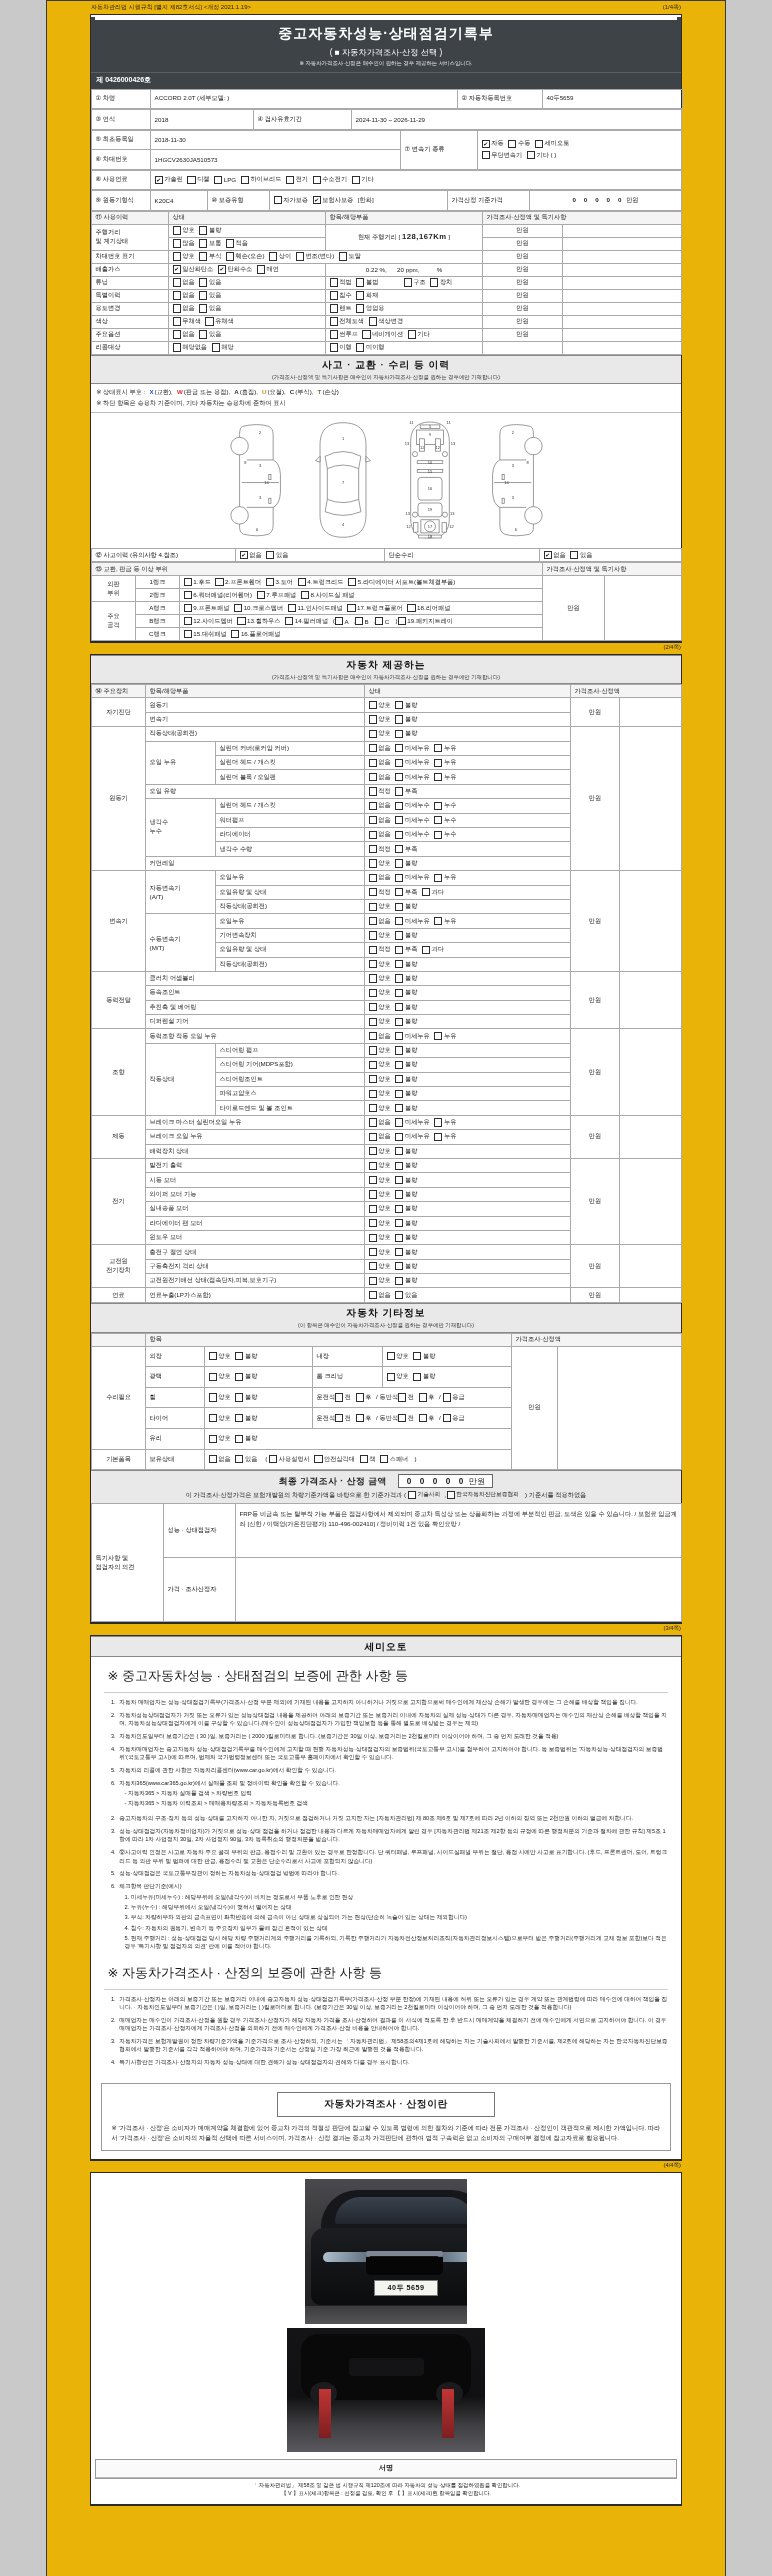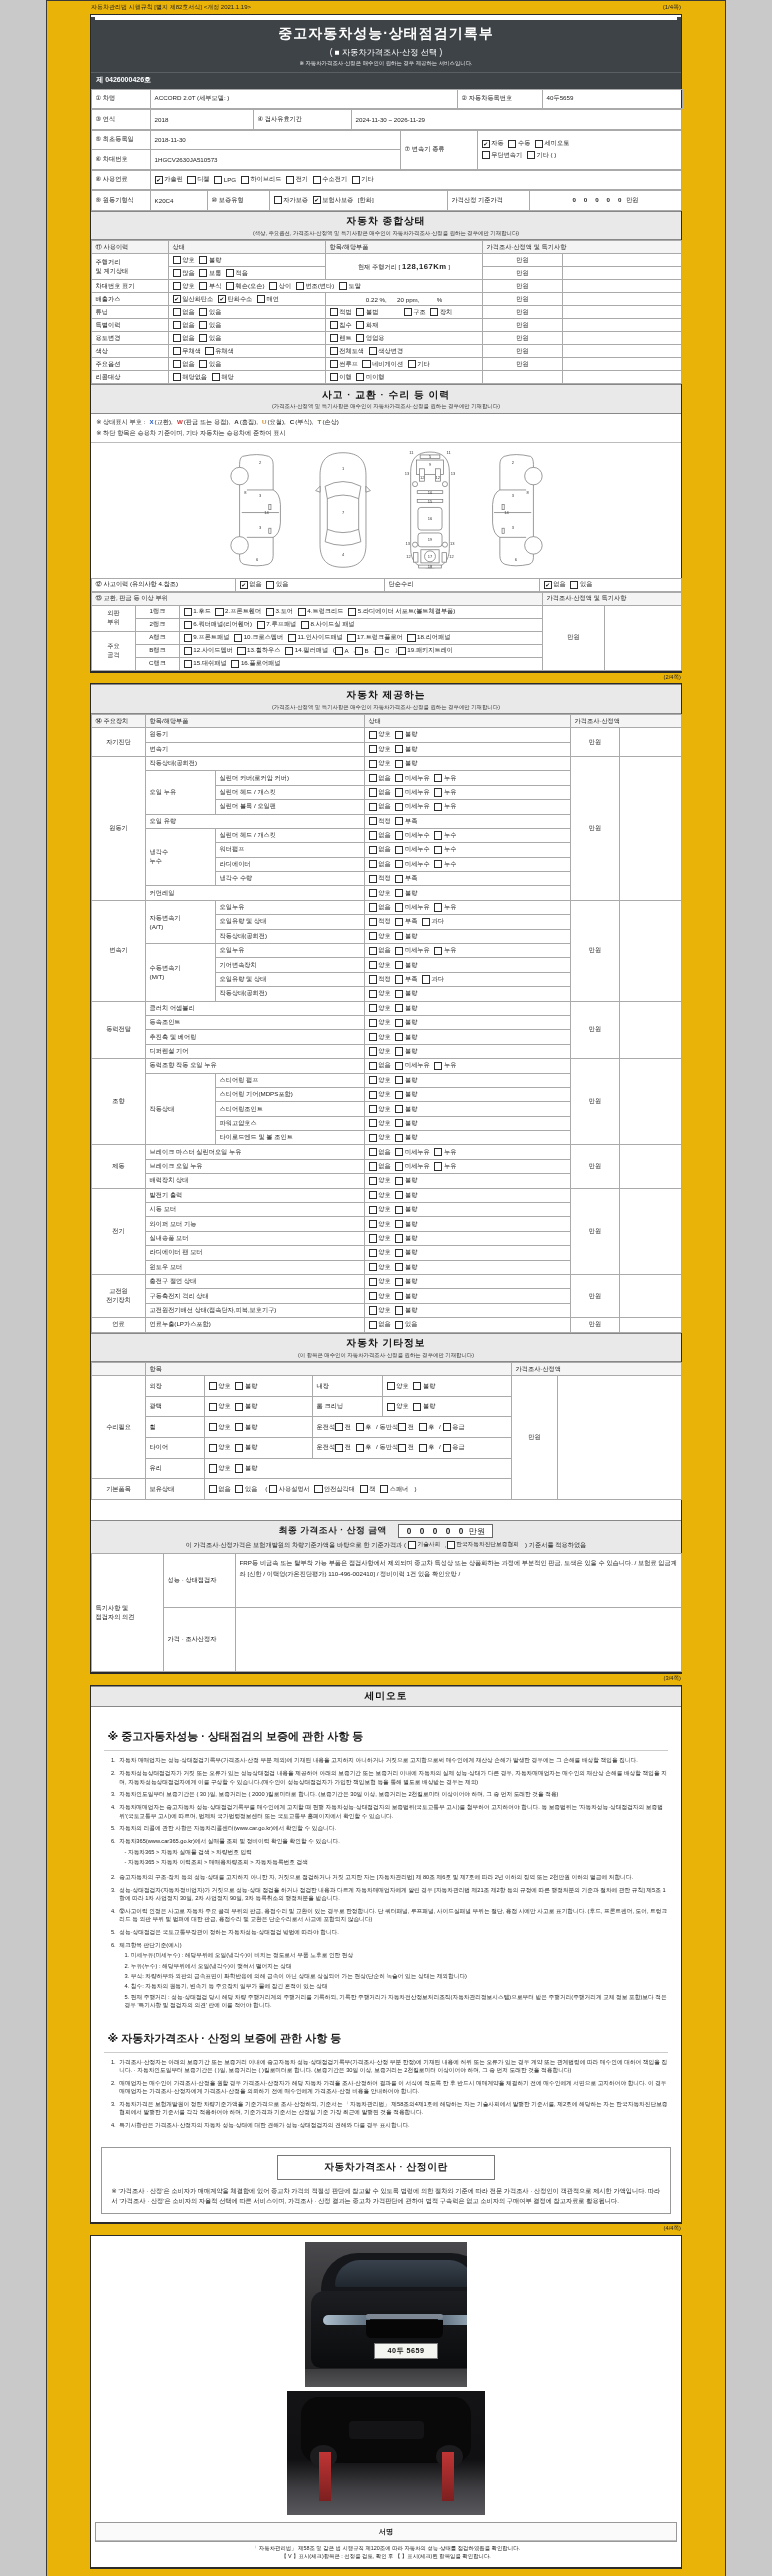--- a/index.html
+++ b/index.html
@@ -39,21 +39,21 @@
   .legend{font-size:6.2px;padding:3.6px 5.2px 1px;}
   .legend .k{font-weight:bold;margin:0 1px 0 4.1px;}
   .legend2{font-size:6.2px;padding:1px 5.2px 4.1px;border-bottom:0.5px solid #bbb;}
   
   .diag-wrap{display:flex;justify-content:center;gap:25px;padding:5.2px 0 6.2px;background:#fff;}
   .diag-wrap svg{display:block;}
   .diag-wrap path,.diag-wrap rect,.diag-wrap circle,.diag-wrap line{fill:#fff;stroke:#777;stroke-width:2;}
   .diag-wrap .nums text{fill:#333;font-size:11px;font-family:"Liberation Sans",sans-serif;text-anchor:middle;stroke:none;}
   
   .notice-block{padding:3.1px 13.4px 5.2px;}
-  .n-sec-title{font-size:11px;font-weight:bold;padding:7.2px 3.1px 6.2px;border-bottom:0.5px solid #ccc;margin-bottom:5.2px;margin-top:12px;}
+  .n-sec-title{font-size:13px;font-weight:normal;padding:7.2px 3.1px 6.2px;border-bottom:0.5px solid #ccc;margin-bottom:5.2px;}
   .n-item{display:flex;margin:4.6px 0;font-size:5.7px;line-height:1.45;color:#222;}
   .n-num{width:11.3px;flex:0 0 11.3px;text-align:right;margin-right:3.6px;}
   .n-subs{margin-top:2.1px;}
   .n-sub{margin:2.1px 0 2.1px 5.2px;}
   .def-box{border:0.5px solid #999;margin:7.2px 10.3px 8.2px;padding:6.2px 9.3px 7.2px;}
   .def-box .ttl{border:0.5px solid #777;width:216px;margin:1px auto 6.2px;text-align:center;font-size:9.8px;font-weight:bold;padding:5.2px 0;letter-spacing:0.5px;}
   .def-box .bd{font-size:6.2px;line-height:1.6;color:#222;}
   
   .photo{position:relative;margin:0 auto;overflow:hidden;background:#222;}
   .photo *{position:absolute;}
@@ -210,24 +210,20 @@
                 </span><span class="ck">
                   <span class="box on">✔</span>
                   <span class="lb">보험사보증</span>
                 </span><span class="tx">[한화]</span></td>
         <td class="lab">가격산정 기준가격</td>
         <td class="cnt"><span class="spaced">0 0 0 0 0</span> <span>만원</span></td>
       </tr>
     </tbody>
         </table>
 
-    <div class="sec-head">
-      <h2>자동차 종합상태</h2>
-      <div class="sub">(색상, 주요옵션, 가격조사·산정액 및 특기사항은 매수인이 자동차가격조사·산정을 원하는 경우에만 기재합니다)</div>
-    </div>
 
     <table>
       <colgroup>
             <col style="width:77px">
             <col style="width:157px">
             <col style="width:157px">
             <col style="width:80px">
             <col style="width:119px">
           </colgroup>
       <tbody>
@@ -1345,21 +1341,21 @@
                   <span class="box"></span>
                   <span class="lb">잭</span>
                 </span><span class="ck">
                   <span class="box"></span>
                   <span class="lb">스패너</span>
                 </span><span class="tx"> )</span></td>
             </tr>
           </tbody>
     </table>
 
-    <div style="background:#e9e9e9;border-top:0.5px solid #888;padding:4.6px 0 3.6px;text-align:center;margin-top:20px;">
+    <div style="background:#e9e9e9;border-top:0.5px solid #888;padding:4.6px 0 3.6px;text-align:center;">
       <span style="font-size:8.8px;font-weight:bold;letter-spacing:0.5px;">최종 가격조사 · 산정 금액</span>
       <span style="border:0.5px solid #666;background:#fff;padding:1.5px 7.2px;margin-left:9.3px;"><span class="spaced">0 0 0 0 0</span> <span>만원</span></span>
       <div style="font-size:5.7px;margin-top:3.1px;"><span class="tx">이 가격조사·산정가격은 보험개발원의 차량기준가액을 바탕으로 한 기준가격과 ( </span><span class="ck">
               <span class="box"></span>
               <span class="lb">기술사회</span>
             </span><span class="tx">,</span><span class="ck">
               <span class="box"></span>
               <span class="lb">한국자동차진단보증협회</span>
             </span><span class="tx"> ) 기준서를 적용하였음</span></div>
     </div>

